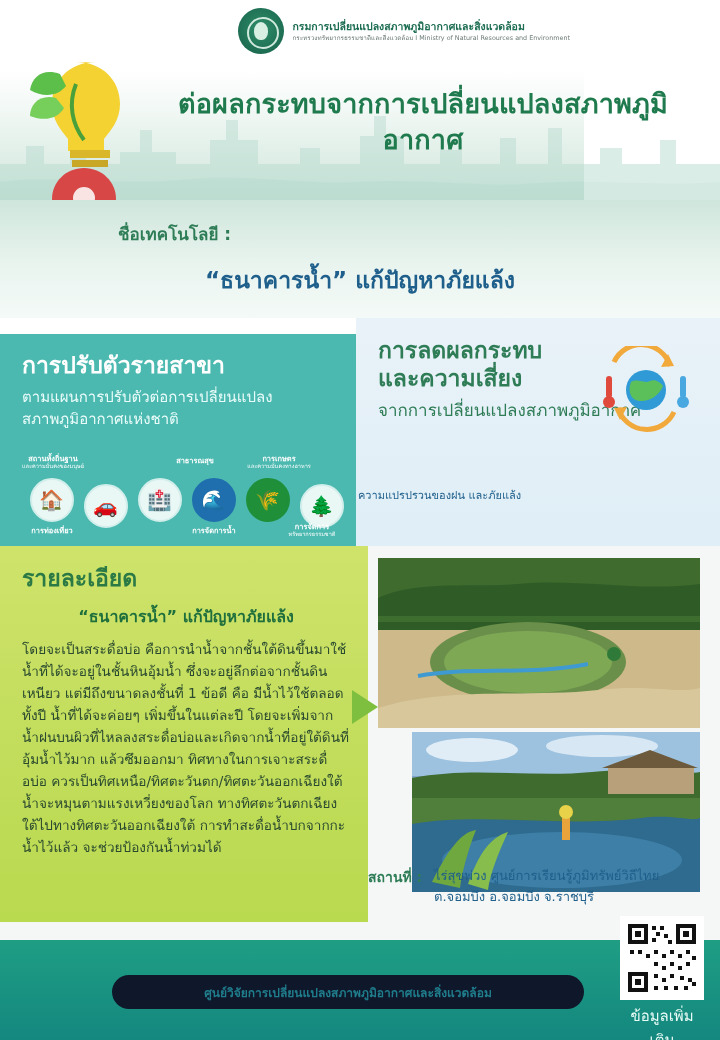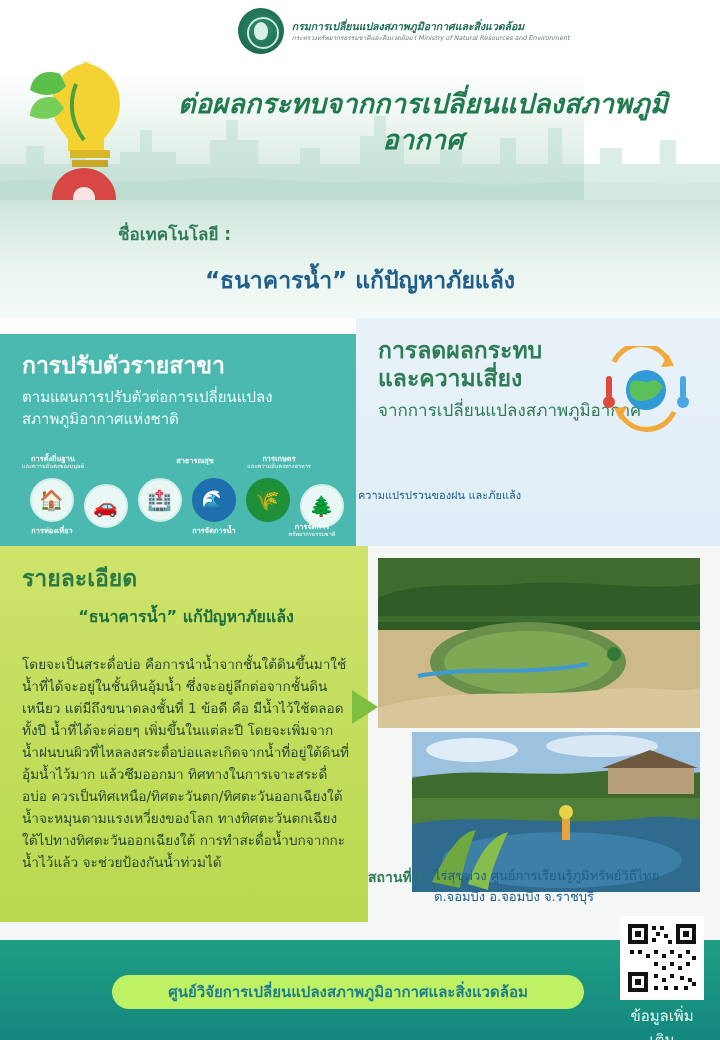--- a/index.html
+++ b/index.html
@@ -13,21 +13,20 @@
     position: relative;
     width: 720px; height: 1040px;
     background: #ffffff;
     overflow: hidden;
   }
 
   
   .header {
     position: absolute; left: 0; top: 0; width: 584px; height: 200px;
     background: linear-gradient(180deg,#ffffff 0%,#ffffff 35%,#eef6f2 60%,#cfe6dc 100%);
-    font-style: italic;
   }
   .hdr-band {
     position: absolute; left: 0; top: 0; width: 720px; height: 66px;
     background: #ffffff;
   }
   .dcce {
     position: absolute; right: 14px; top: 8px;
     display: flex; align-items: center; gap: 8px;
   }
   .dcce-seal {
@@ -144,21 +143,21 @@
     padding: 14px 18px 0 22px;
   }
   .detail-panel h3 {
     font-size: 23px; color: #2b7a45; font-weight: bold;
   }
   .detail-panel .sub2 {
     font-size: 16px; color: #1f6f3d; font-weight: bold; text-align: center;
     margin-top: 8px;
   }
   .detail-panel p {
-    font-size: 13.6px; color: #2a4a2f; line-height: 1.62; margin-top: 24px;
+    font-size: 13.6px; color: #2a4a2f; line-height: 1.62; margin-top: 9px;
     text-align: left;
   }
 
   .photo {
     position: absolute; overflow: hidden; background: #8aa36a;
   }
   .photo-1 { left: 378px; top: 558px; width: 322px; height: 170px; }
   .photo-2 { left: 412px; top: 732px; width: 288px; height: 160px; }
 
   .arrow {
@@ -178,23 +177,23 @@
     font-size: 13px; color: #1f5f8b; line-height: 1.6;
   }
 
   
   .footer {
     position: absolute; left: 0; top: 940px; width: 720px; height: 100px;
     background: linear-gradient(180deg,#1f9e84 0%, #14877f 100%);
   }
   .footer-pill {
     position: absolute; left: 112px; top: 975px; width: 472px; height: 34px;
-    background: #bef264; border-radius: 17px;
+    background: #0f172a; border-radius: 17px;
     display: flex; align-items: center; justify-content: center;
-    font-size: 15px; color: #1f7d8c; font-weight: bold;
+    font-size: 12px; color: #1f7d8c; font-weight: bold;
   }
   .qr {
     position: absolute; right: 16px; top: 916px; width: 84px; height: 84px;
     background: #ffffff; padding: 4px;
   }
   .qr svg { display: block; }
   .qr-cap {
     position: absolute; right: 16px; top: 1004px; width: 84px;
     text-align: center; font-size: 15px; color: #eafcf7;
   }
@@ -248,21 +247,21 @@
 
   <div class="panel-left">
     <h2>การปรับตัวรายสาขา</h2>
     <div class="sub">ตามแผนการปรับตัวต่อการเปลี่ยนแปลง</div>
     <div class="sub">สภาพภูมิอากาศแห่งชาติ</div>
   </div>
 
   <div class="icon-row" style="top:454px;left:8px;">
 
     <div class="ic-cap" style="left:6px; top:0px;">
-      <span>การตั้งถิ่นฐาน</span>
+      <span>สถานทั้งถิ่นฐาน</span>
       <span class="s">และความมั่นคงของมนุษย์</span>
     </div>
     <div class="ic-cap" style="left:148px; top:2px;">
       <span>สาธารณสุข</span>
     </div>
     <div class="ic-cap" style="left:232px; top:0px;">
       <span>การเกษตร</span>
       <span class="s">และความมั่นคงทางอาหาร</span>
     </div>
 

